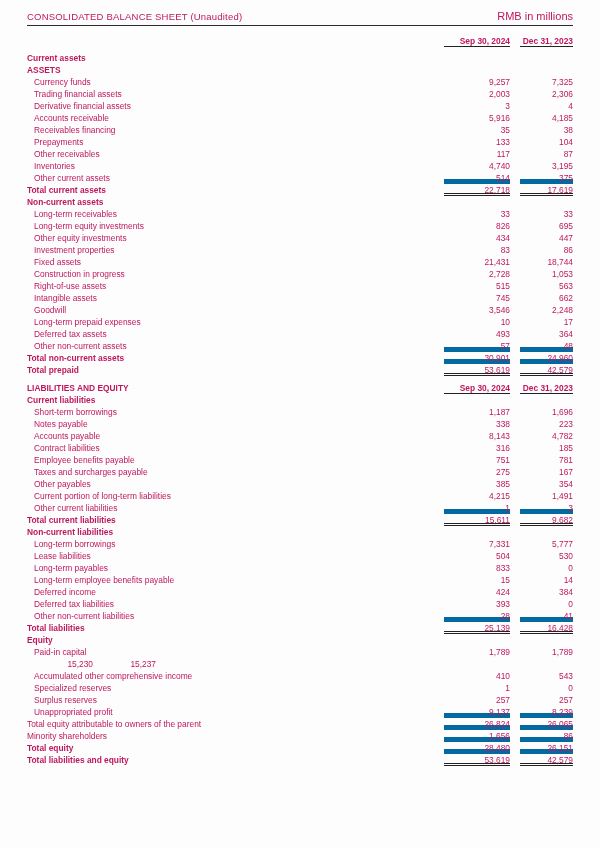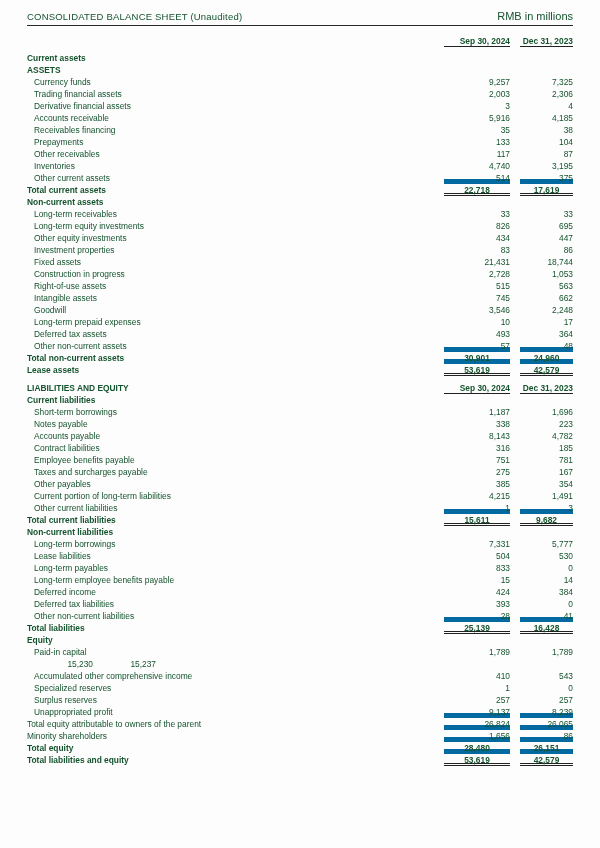--- a/index.html
+++ b/index.html
@@ -3,40 +3,40 @@
 <meta charset="utf-8">
 <style>
   html,body { margin:0; padding:0; background:#ffffff; }
   .page {
     position:relative;
     width:600px; height:848px;
     background:#fdfdfd;
     box-sizing:border-box;
     padding:10px 27px 0 27px;
     font-family:"Liberation Sans", sans-serif;
-    color:#14532d;
+    color:#be185d;
     overflow:hidden;
   }
   .doc-header {
     display:flex; justify-content:space-between; align-items:flex-end;
     border-bottom:1.5px solid #2a2a2a;
     padding-bottom:3px;
   }
   .doc-title { font-size:9.5px; letter-spacing:.2px; white-space:nowrap; }
   .doc-unit  { font-size:11px; white-space:nowrap; }
 
   .row { display:flex; align-items:stretch; height:12px; }
   .row.dates { margin-top:9px; margin-bottom:5px; }
   .lbl { flex:1; font-size:8.4px; line-height:12px; white-space:nowrap; overflow:hidden; }
   .row.item .lbl { padding-left:7px; }
   .row.section .lbl, .row.total .lbl, .row.colhead .lbl { font-weight:bold; }
   .c1 { width:66px; text-align:right; font-size:8.4px; line-height:12px; box-sizing:border-box; }
   .gapcol { width:10px; }
   .c2 { width:53px; text-align:right; font-size:8.4px; line-height:12px; box-sizing:border-box; }
-  .row.total .c1, .row.total .c2 { font-weight:bold;text-align:center; }
+  .row.total .c1, .row.total .c2 { font-weight:normal; }
   .date-cell { font-weight:bold; border-bottom:1.8px solid #222; }
   .u1 { border-bottom:5px solid #0369a1; }
   .u2 { border-bottom:3px double #222; }
   .liabilities-table { margin-top:6px; }
 </style>
 </head>
 <body>
 
 <div class="page">
   <div class="doc-header">
@@ -201,21 +201,21 @@
         <span class="gapcol"></span>
         <span class="c2 u1">48</span>
       </div>
       <div class="row total">
         <span class="lbl">Total non-current assets</span>
         <span class="c1 u1">30,901</span>
         <span class="gapcol"></span>
         <span class="c2 u1">24,960</span>
       </div>
       <div class="row total">
-        <span class="lbl">Lease assets</span>
+        <span class="lbl">Total prepaid</span>
         <span class="c1 u2">53,619</span>
         <span class="gapcol"></span>
         <span class="c2 u2">42,579</span>
       </div>
     </div>
   <div id="liabilities-table" class="liabilities-table">
       <div class="row colhead">
         <span class="lbl">LIABILITIES AND EQUITY</span>
         <span class="c1 date-cell">Sep 30, 2024</span>
         <span class="gapcol"></span>

